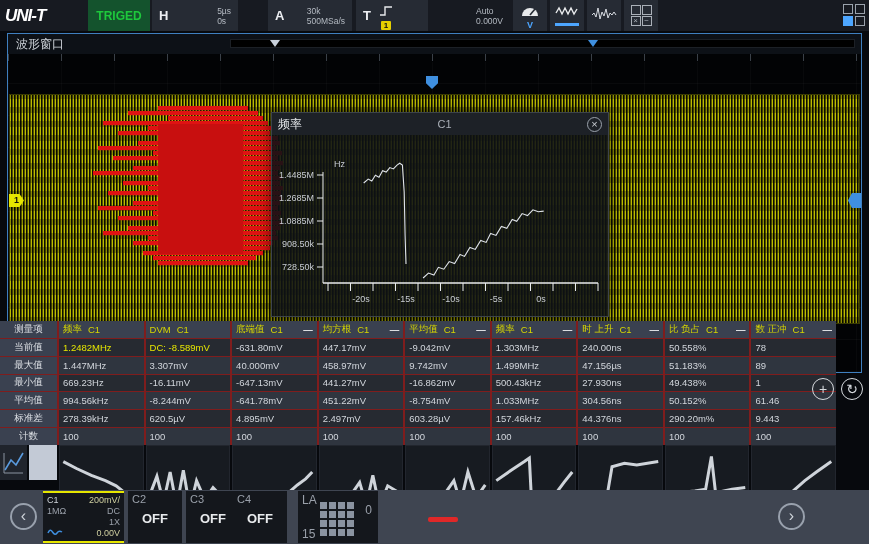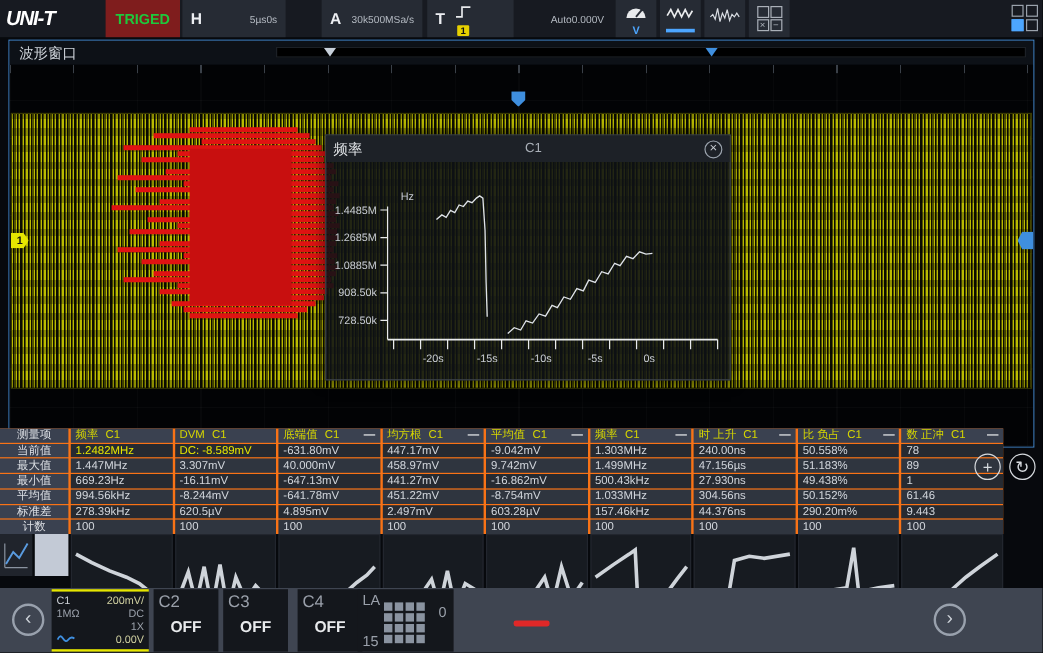--- a/index.html
+++ b/index.html
@@ -5,24 +5,24 @@
   * { margin:0; padding:0; box-sizing:border-box; }
   body { background:#000; }
   #screen {
     position:relative; width:869px; height:544px; overflow:hidden;
     background:#07090d; font-family:"Liberation Sans","DejaVu Sans",sans-serif;
     color:#d0d4da; -webkit-font-smoothing:antialiased;
   }
   
   .topbar { position:absolute; left:0; top:0; width:869px; height:31px; background:#171a21; display:flex; align-items:stretch; }
   .logo { width:88px; display:flex; align-items:center; padding-left:5px; font-size:17px; font-weight:bold; font-style:italic; letter-spacing:-1px; color:#fff; }
-  .trig { width:62px; background:#7f1d1d; display:flex; align-items:center; justify-content:center; font-size:12px; font-weight:bold; color:#1ec83c; }
+  .trig { width:62px; background:#14532d; display:flex; align-items:center; justify-content:center; font-size:12px; font-weight:bold; color:#1ec83c; }
   .tb-box { background:#262b34; margin-left:4px; display:flex; align-items:center; padding:0 7px; gap:8px; }
   .tb-letter { font-size:13px; font-weight:bold; color:#eceef2; }
-  .tb-two { display:flex; flex-direction:row; align-items:flex-start; font-size:8.5px; line-height:10px; color:#b4bac2; }
+  .tb-two { display:flex; flex-direction:column; align-items:flex-start; font-size:8.5px; line-height:10px; color:#b4bac2; }
   .h-box { margin-left:2px; width:86px; }
   .a-box { margin-left:30px; width:84px; }
   .t-box { margin-left:4px; width:72px; }
   .trigslope { display:flex; flex-direction:column; align-items:center; gap:1px; }
   .t-badge { background:#e6d000; color:#101010; font-size:8px; font-weight:bold; padding:0 3px; line-height:9px; border-radius:1px; }
   .auto-box { margin-left:24px; width:58px; background:transparent; }
   .icon-box { width:34px; margin-left:3px; display:flex; flex-direction:column; align-items:center; justify-content:center; background:#262b34; }
   .gauge-v { color:#4da6ff; font-size:9px; font-weight:bold; line-height:8px; }
   .layout-icon { position:absolute; right:4px; top:4px; width:22px; height:22px; display:grid; grid-template-columns:10px 10px; grid-template-rows:10px 10px; gap:2px; }
   .layout-icon span { border:1px solid #9aa2ac; background:transparent; }
@@ -56,22 +56,22 @@
     clip-path:polygon(100% 0,100% 100%,30% 100%,0 50%,30% 0); }
   
   .popup { position:absolute; left:263px; top:58px; width:338px; height:205px;
     background:rgba(14,17,22,.88); border:1px solid #3c434c; box-shadow:0 0 12px rgba(0,0,0,.6); }
   .pp-title { height:22px; background:#1d2127; display:flex; align-items:center; padding:0 6px; }
   .pp-title .name { font-size:12px; color:#e4e7ea; }
   .pp-title .ch { flex:1; text-align:center; font-size:11px; color:#aab0b8; }
   .pp-close { width:15px; height:15px; border:1px solid #9aa2ac; border-radius:50%; color:#c8ccd2;
     font-size:11px; line-height:13px; text-align:center; cursor:pointer; }
   
-  .meas { position:absolute; left:0; top:321px; width:836px; height:88px;
-    display:grid; grid-template-columns:57px repeat(9,1fr); gap:1px 2px; background:#f97316; font-size:9.5px;margin-top:36px; }
+  .meas { position:absolute; left:0; top:321px; width:836px; height:124px;
+    display:grid; grid-template-columns:57px repeat(9,1fr); gap:1px 2px; background:#7f1d1d; font-size:9.5px; }
   .meas .cell { display:flex; align-items:center; padding:0 4px; overflow:hidden; white-space:nowrap; }
   .meas .rl { background:#3a4150; justify-content:center; color:#dde0e5; }
   .meas .hd { background:#3a4150; color:#d6d600; gap:6px; }
   .meas .hd .dash { margin-left:auto; color:#e8eaec; font-weight:bold; }
   .meas .v0 { background:#262a31; } .meas .v1 { background:#2f353f; }
   .meas .yellow { color:#e6e600;text-align:center; }
   .meas .val { color:#d2d6dc; }
   
   .sparkrow { position:absolute; left:0; top:445px; width:836px; height:35px;
     display:grid; grid-template-columns:57px repeat(9,1fr); gap:0 2px; }
@@ -88,21 +88,21 @@
   .bottombar { position:absolute; left:0; top:490px; width:869px; height:54px; background:#3f4551; }
   .navbtn { position:absolute; top:13px; width:27px; height:27px; border:2px solid #99a1ad; border-radius:50%;
     color:#cfd4da; font-size:16px; display:flex; align-items:center; justify-content:center; padding-bottom:2px; }
   .navbtn.prev { left:10px; } .navbtn.next { left:778px; }
   .chcard { position:absolute; top:1px; height:52px; background:#14171c; }
   .c1card { left:43px; width:81px; border-top:2px solid #e6e600; border-bottom:2px solid #e6e600; padding:2px 4px; font-size:9px; }
   .c1card .row { display:flex; justify-content:space-between; line-height:11px; }
   .c1card .l { color:#cfd4da; } .c1card .r { color:#cfcfa0; }
   .c1card .dim { color:#9aa0aa; }
   .offcard { width:54px; padding:2px 4px; }
-  .offcard .id { font-size:14px; color:#9aa0aa; }
+  .offcard .id { font-size:11px; color:#9aa0aa; }
   .offcard .off { text-align:center; font-size:13px; font-weight:bold; color:#e8eaec; margin-top:6px; }
   .lacard { left:298px; width:80px; padding:2px 4px; font-size:12px; color:#9aa0aa; position:absolute; }
   .la-grid { position:absolute; left:22px; top:11px; display:grid; grid-template-columns:repeat(4,7px); grid-template-rows:repeat(4,7px); gap:2px; }
   .la-grid span { background:#8a93a0; }
   .la-zero { position:absolute; right:6px; top:12px; }
   .la-low { position:absolute; left:4px; bottom:2px;margin-top:24px; }
   .reddash { position:absolute; left:428px; top:517px; width:30px; height:5px; background:#e02828; border-radius:2px; }
   .clockblk { position:absolute; right:0px; top:490px; width:54px; height:54px; border-left:1px solid #4a515e;
     display:flex; flex-direction:column; align-items:center; justify-content:flex-end; padding-bottom:3px;
     font-size:10px; color:#eceef2; background:#3a404b; }
@@ -460,21 +460,21 @@
     </div>
 
     <div class="chcard offcard" style="left:128px">
       <div class="id">C2</div>
       <div class="off">OFF</div>
     </div>
     <div class="chcard offcard" style="left:186px">
       <div class="id">C3</div>
       <div class="off">OFF</div>
     </div>
-    <div class="chcard offcard" style="left:248px">
+    <div class="chcard offcard" style="left:233px">
       <div class="id">C4</div>
       <div class="off">OFF</div>
     </div>
 
     <div class="chcard lacard">
       <span>LA</span>
       <span class="la-grid" id="lagrid">
           <span></span>
           <span></span>
           <span></span>

